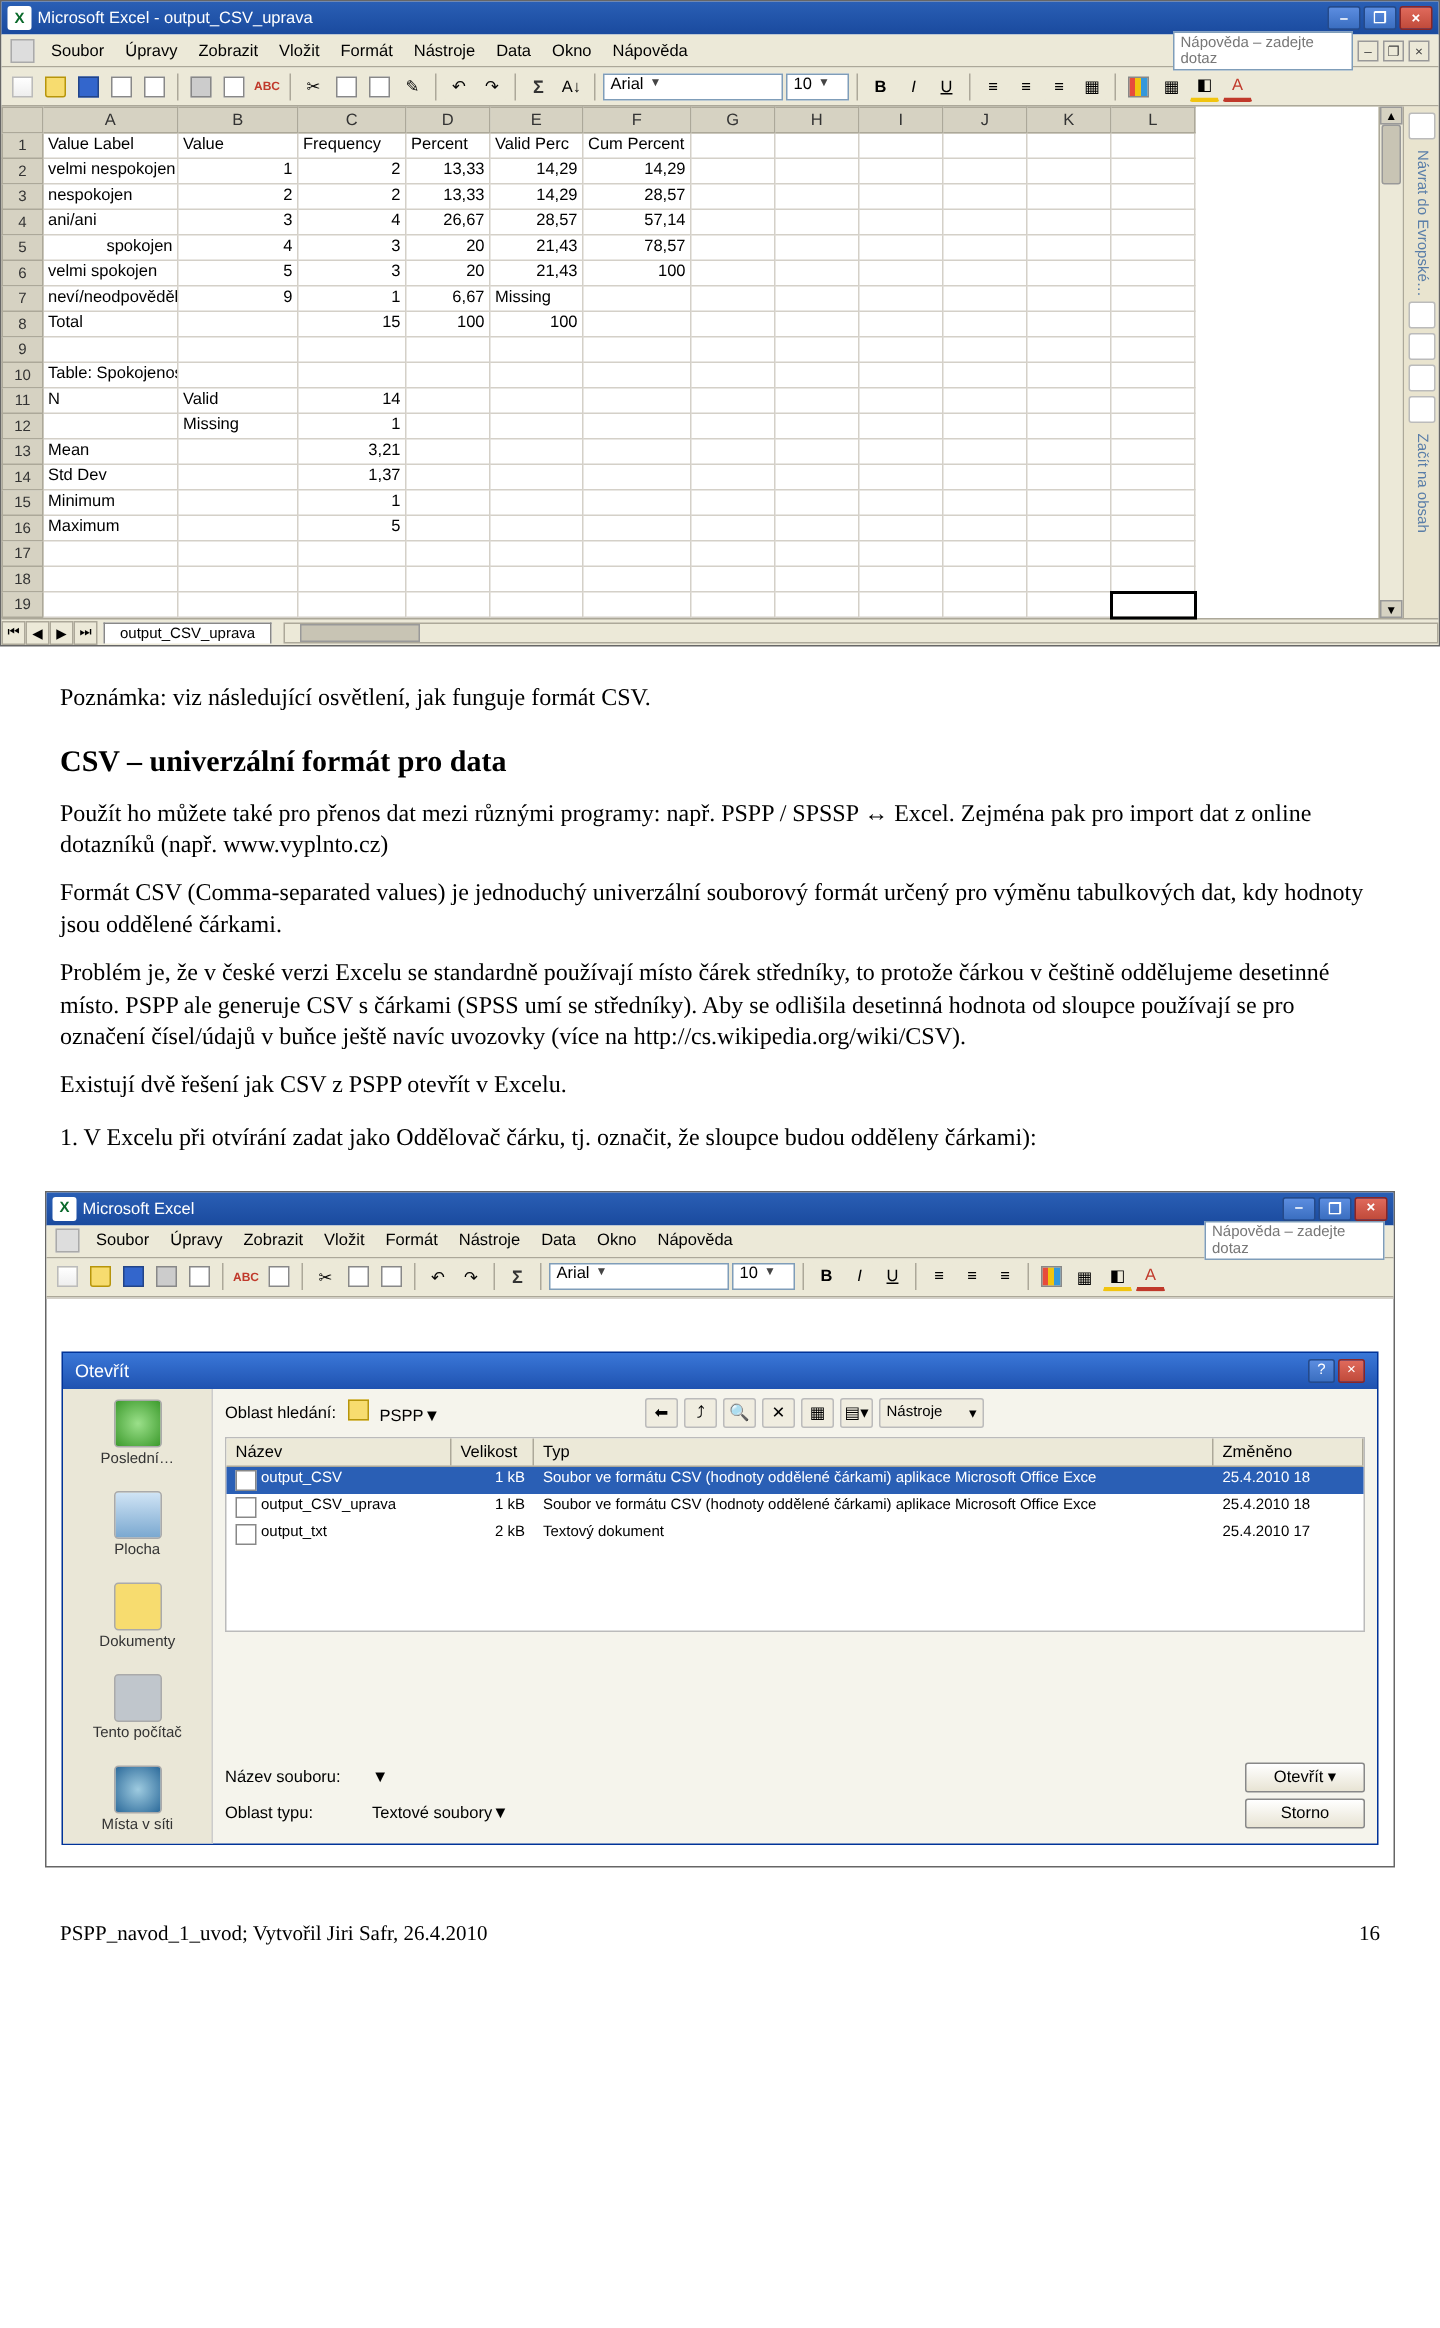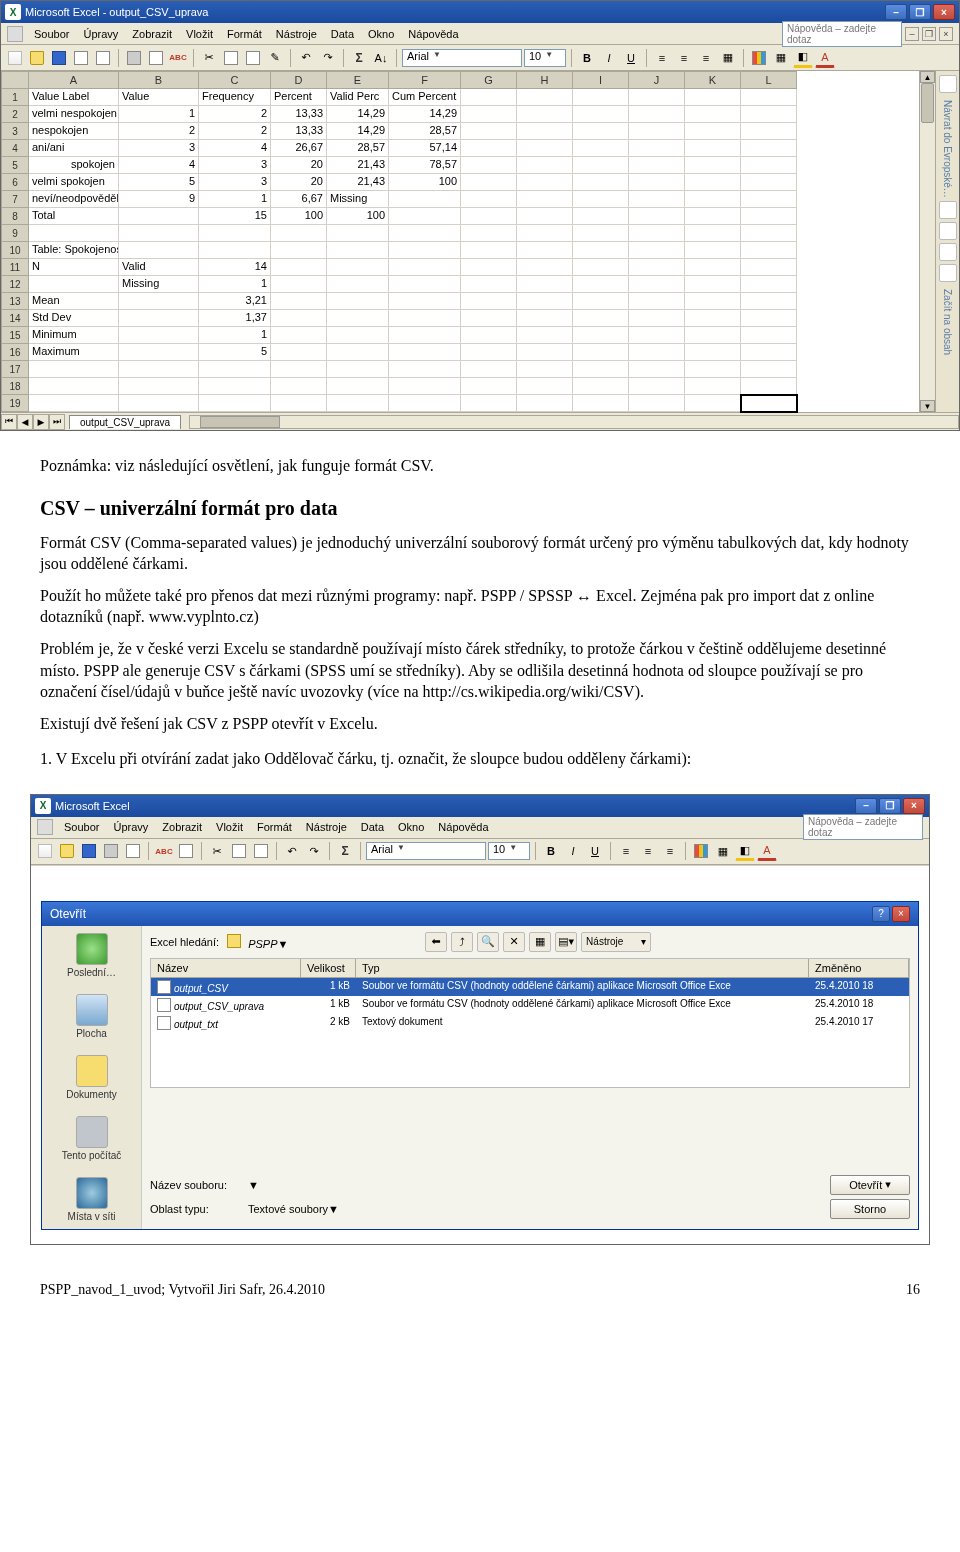--- a/index.html
+++ b/index.html
@@ -100,21 +100,21 @@
   .open-dlg .filelist{border:1px solid #bbb;background:#fff;height:130px;}
   .open-dlg .flh{display:flex;background:#ece9d8;border-bottom:1px solid #aca899;font-size:11px;}
   .open-dlg .flh .col{padding:3px 6px;border-right:1px solid #aca899;}
   .open-dlg .flh .c-name{width:150px;}
   .open-dlg .flh .c-size{width:55px;}
   .open-dlg .flh .c-type{flex:1;}
   .open-dlg .flh .c-date{width:100px;}
   .open-dlg .flr{display:flex;font-size:10px;padding:1px 0;}
   .open-dlg .flr .col{padding:1px 6px;white-space:nowrap;overflow:hidden;}
   .open-dlg .flr.sel{background:#2a5fb5;color:#fff;}
-  .open-dlg .flr .c-name{width:150px;display:flex;align-items:flex-end;gap:3px;font-style:italic;}
+  .open-dlg .flr .c-name{width:150px;display:flex;align-items:flex-start;gap:3px;}
   .open-dlg .flr .c-size{width:55px;text-align:right;}
   .open-dlg .flr .c-type{flex:1;}
   .open-dlg .flr .c-date{width:100px;}
   .open-dlg .flr .fico{width:14px;height:14px;display:inline-block;border:1px solid #888;background:#fff;}
   .open-dlg .flr.sel .fico{background:#fff;}
   .open-dlg .bottom{display:flex;flex-direction:column;gap:4px;margin-top:auto;}
   .open-dlg .brow{display:flex;align-items:center;gap:8px;font-size:11px;}
   .open-dlg .brow .lbl{width:90px;}
   .open-dlg .brow .combo{flex:1;}
   .open-dlg .brow .btn{width:80px;height:20px;border:1px solid #888;background:linear-gradient(#fff,#e8e4d4);border-radius:2px;font-size:11px;text-align:center;display:inline-flex;align-items:center;justify-content:center;gap:3px;}
@@ -549,22 +549,22 @@
     <span class="tab">output_CSV_uprava</span>
     <div class="hscroll">
         <div class="hthumb"></div>
       </div>
   </div>
 </div>
 
 <div class="doc">
   <p>Poznámka: viz následující osvětlení, jak funguje formát CSV.</p>
   <h2>CSV – univerzální formát pro data</h2>
+  <p>Použít ho můžete také pro přenos dat mezi různými programy: např. PSPP / SPSSP ↔ Excel. Zejména pak pro import dat z online dotazníků (např. www.vyplnto.cz)</p>
   <p>Formát CSV (Comma-separated values) je jednoduchý univerzální souborový formát určený pro výměnu tabulkových dat, kdy hodnoty jsou oddělené čárkami.</p>
-  <p>Použít ho můžete také pro přenos dat mezi různými programy: např. PSPP / SPSSP ↔ Excel. Zejména pak pro import dat z online dotazníků (např. www.vyplnto.cz)</p>
   <p>Problém je, že v české verzi Excelu se standardně používají místo čárek středníky, to protože čárkou v češtině oddělujeme desetinné místo. PSPP ale generuje CSV s čárkami (SPSS umí se středníky). Aby se odlišila desetinná hodnota od sloupce používají se pro označení čísel/údajů v buňce ještě navíc uvozovky (více na http://cs.wikipedia.org/wiki/CSV).</p>
   <p>Existují dvě řešení jak CSV z PSPP otevřít v Excelu.</p>
   <p class="num-step">1. V Excelu při otvírání zadat jako Oddělovač čárku, tj. označit, že sloupce budou odděleny čárkami):</p>
 </div>
 
 <div class="excel-win excel2">
   <div class="titlebar">
     <span class="app-icon">X</span>
     <span>Microsoft Excel</span>
     <span class="spacer"></span>
@@ -675,22 +675,22 @@
             <div class="ico comp"></div>
             <div>Tento počítač</div>
           </div>
           <div class="place">
             <div class="ico blue"></div>
             <div>Místa v síti</div>
           </div>
         </div>
       <div class="main">
         <div class="lookin">
-          <span class="lbl">Excel hledání:</span>
-          <span class="combo" style="width:190px;font-style:italic;">
+          <span class="lbl">Oblast hledání:</span>
+          <span class="combo" style="width:190px;">
             <span style="width:14px;height:14px;background:#f7dc6f;border:1px solid #b7950b;display:inline-block;margin-right:4px;"></span>
             <span>PSPP</span><span class="arrow" style="margin-left:auto">▼</span>
           </span>
           <span class="ico-row">
             <span class="tool-btn">⬅</span>
             <span class="tool-btn">⤴</span>
             <span class="tool-btn">🔍</span>
             <span class="tool-btn">✕</span>
             <span class="tool-btn">▦</span>
             <span class="tool-btn">▤▾</span>

